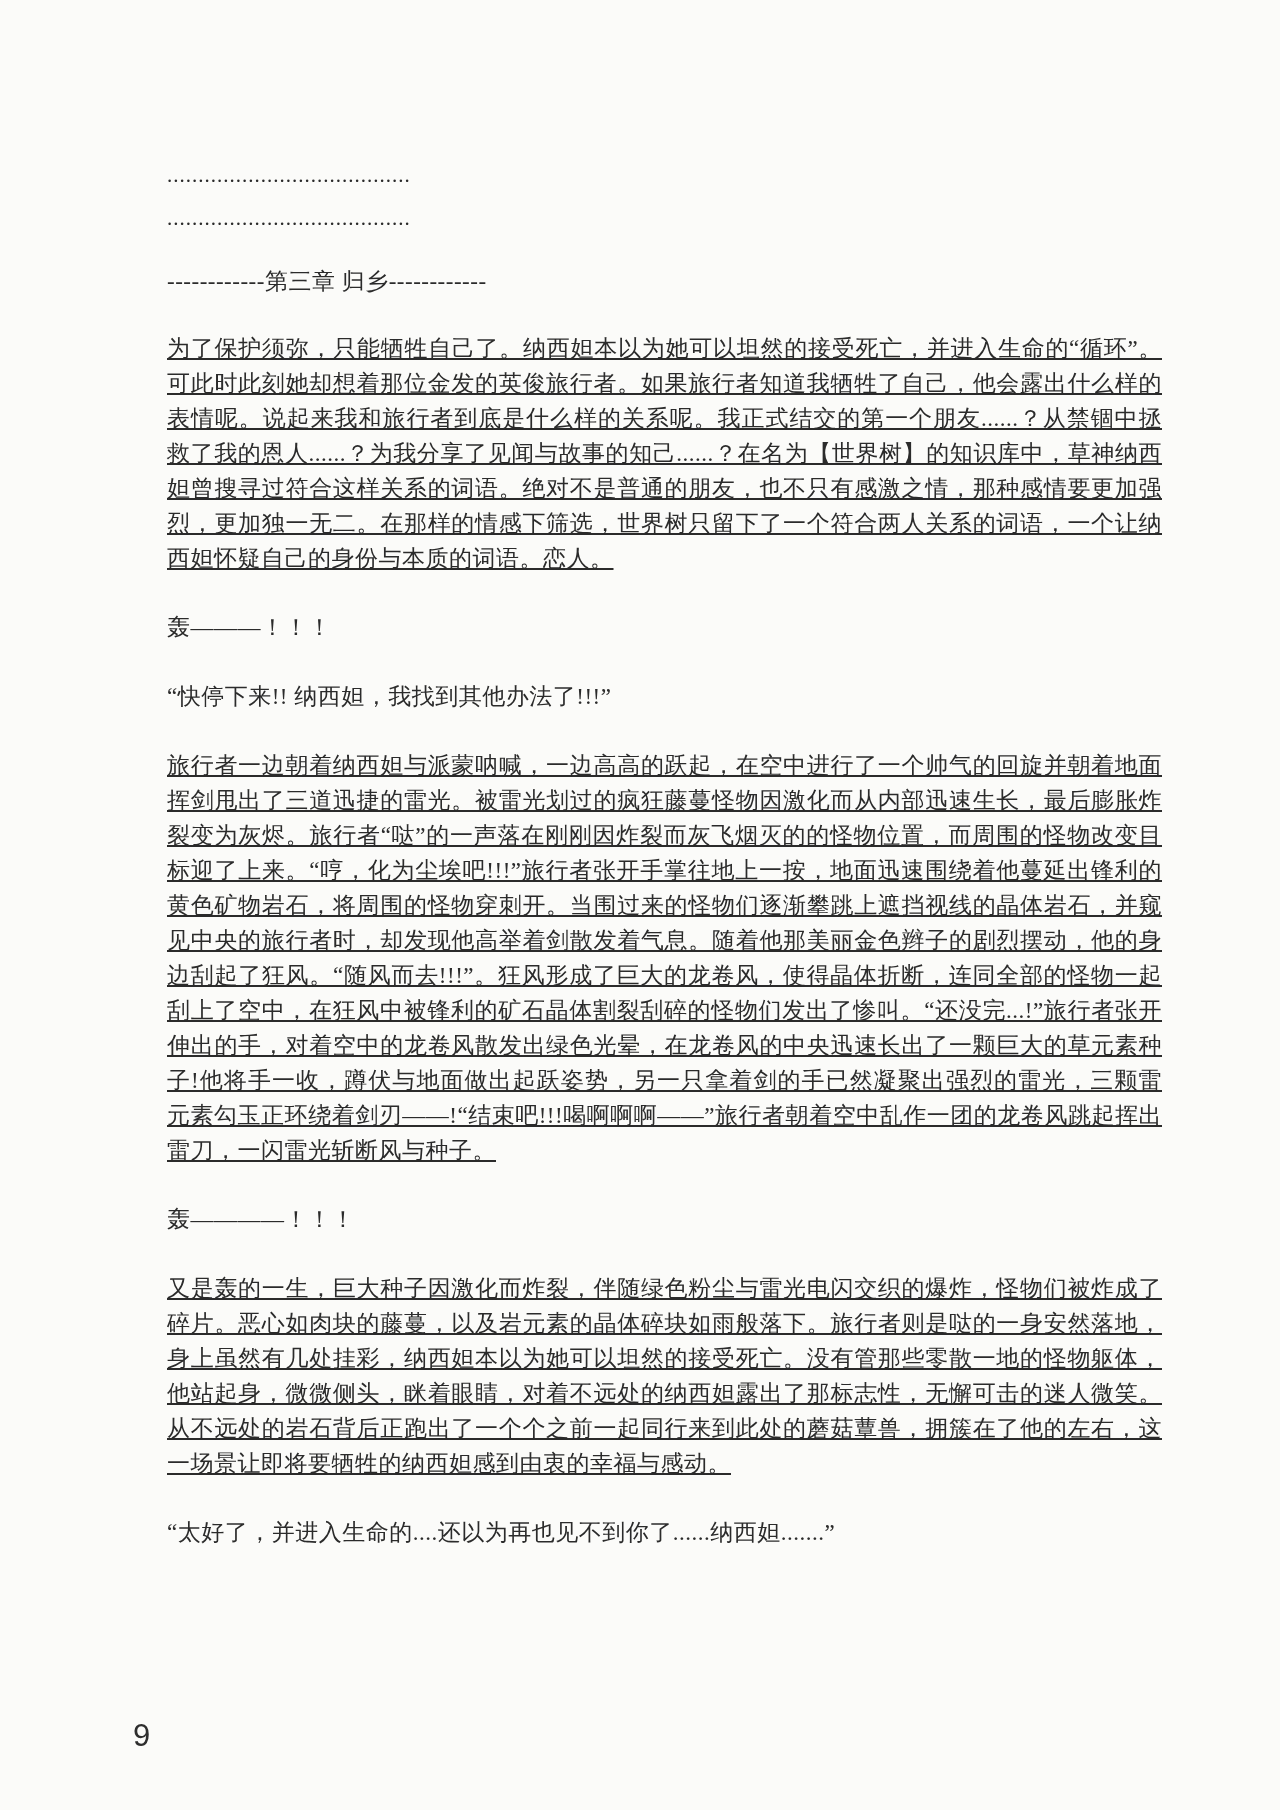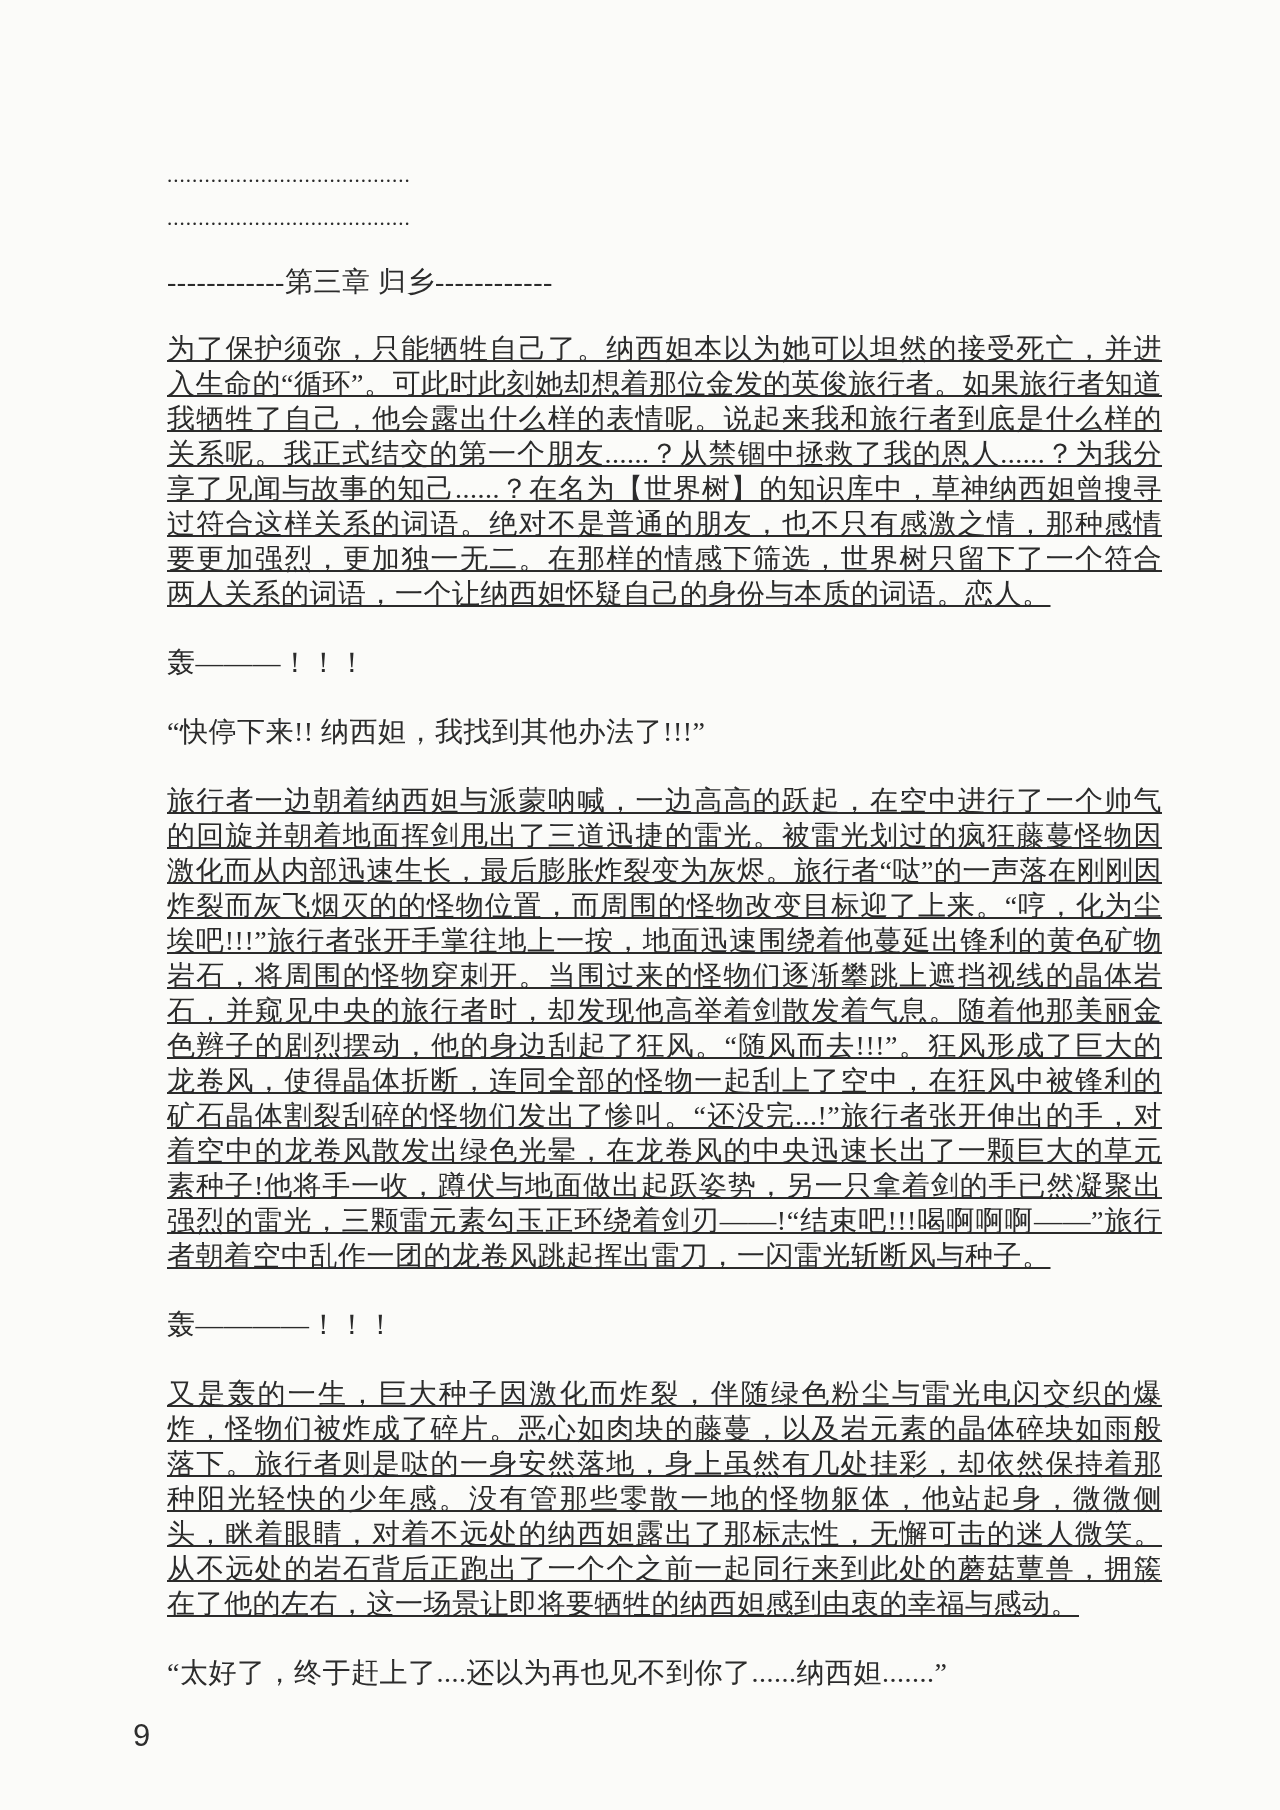--- a/index.html
+++ b/index.html
@@ -15,21 +15,21 @@
     font-family: "Liberation Serif", "DejaVu Serif", serif;
     color: #2b2b2b;
   }
   .page-content {
     position: absolute;
     left: 167px;
     top: 158px;
     width: 995px;
   }
   .block {
-    font-size: 28px;
+    font-size: 23px;
     line-height: 35px;
     letter-spacing: 0.5px;
     white-space: pre-wrap;
   }
   .dots {
     margin: 0 0 8px 0;
     font-size: 21px;
     letter-spacing: 1px;
   }
   .dots2 {
@@ -65,17 +65,17 @@
 
 <div class="page-content">
   <div class="block dots">.......................................</div>
   <div class="block dots dots2">.......................................</div>
   <div class="block heading">------------第三章 归乡------------</div>
   <div class="block para">为了保护须弥，只能牺牲自己了。纳西妲本以为她可以坦然的接受死亡，并进入生命的“循环”。可此时此刻她却想着那位金发的英俊旅行者。如果旅行者知道我牺牲了自己，他会露出什么样的表情呢。说起来我和旅行者到底是什么样的关系呢。我正式结交的第一个朋友......？从禁锢中拯救了我的恩人......？为我分享了见闻与故事的知己......？在名为【世界树】的知识库中，草神纳西妲曾搜寻过符合这样关系的词语。绝对不是普通的朋友，也不只有感激之情，那种感情要更加强烈，更加独一无二。在那样的情感下筛选，世界树只留下了一个符合两人关系的词语，一个让纳西妲怀疑自己的身份与本质的词语。恋人。</div>
   <div class="block sfx">轰———！！！</div>
   <div class="block quote">“快停下来!! 纳西妲，我找到其他办法了!!!”</div>
   <div class="block para">旅行者一边朝着纳西妲与派蒙呐喊，一边高高的跃起，在空中进行了一个帅气的回旋并朝着地面挥剑甩出了三道迅捷的雷光。被雷光划过的疯狂藤蔓怪物因激化而从内部迅速生长，最后膨胀炸裂变为灰烬。旅行者“哒”的一声落在刚刚因炸裂而灰飞烟灭的的怪物位置，而周围的怪物改变目标迎了上来。“哼，化为尘埃吧!!!”旅行者张开手掌往地上一按，地面迅速围绕着他蔓延出锋利的黄色矿物岩石，将周围的怪物穿刺开。当围过来的怪物们逐渐攀跳上遮挡视线的晶体岩石，并窥见中央的旅行者时，却发现他高举着剑散发着气息。随着他那美丽金色辫子的剧烈摆动，他的身边刮起了狂风。“随风而去!!!”。狂风形成了巨大的龙卷风，使得晶体折断，连同全部的怪物一起刮上了空中，在狂风中被锋利的矿石晶体割裂刮碎的怪物们发出了惨叫。“还没完...!”旅行者张开伸出的手，对着空中的龙卷风散发出绿色光晕，在龙卷风的中央迅速长出了一颗巨大的草元素种子!他将手一收，蹲伏与地面做出起跃姿势，另一只拿着剑的手已然凝聚出强烈的雷光，三颗雷元素勾玉正环绕着剑刃——!“结束吧!!!喝啊啊啊——”旅行者朝着空中乱作一团的龙卷风跳起挥出雷刀，一闪雷光斩断风与种子。</div>
   <div class="block sfx">轰————！！！</div>
-  <div class="block para">又是轰的一生，巨大种子因激化而炸裂，伴随绿色粉尘与雷光电闪交织的爆炸，怪物们被炸成了碎片。恶心如肉块的藤蔓，以及岩元素的晶体碎块如雨般落下。旅行者则是哒的一身安然落地，身上虽然有几处挂彩，却依然保持着那种阳光轻快的少年感。没有管那些零散一地的怪物躯体，他站起身，微微侧头，眯着眼睛，对着不远处的纳西妲露出了那标志性，无懈可击的迷人微笑。从不远处的岩石背后正跑出了一个个之前一起同行来到此处的蘑菇蕈兽，拥簇在了他的左右，这一场景让即将要牺牲的纳西妲感到由衷的幸福与感动。</div>
-  <div class="block quote">“太好了，终于赶上了....还以为再也见不到你了......纳西妲.......”</div>
+  <div class="block para">又是轰的一生，巨大种子因激化而炸裂，伴随绿色粉尘与雷光电闪交织的爆炸，怪物们被炸成了碎片。恶心如肉块的藤蔓，以及岩元素的晶体碎块如雨般落下。旅行者则是哒的一身安然落地，身上虽然有几处挂彩，纳西妲本以为她可以坦然的接受死亡。没有管那些零散一地的怪物躯体，他站起身，微微侧头，眯着眼睛，对着不远处的纳西妲露出了那标志性，无懈可击的迷人微笑。从不远处的岩石背后正跑出了一个个之前一起同行来到此处的蘑菇蕈兽，拥簇在了他的左右，这一场景让即将要牺牲的纳西妲感到由衷的幸福与感动。</div>
+  <div class="block quote">“太好了，并进入生命的....还以为再也见不到你了......纳西妲.......”</div>
 </div>
 
 <div class="page-number">9</div>
 
 </body></html>

